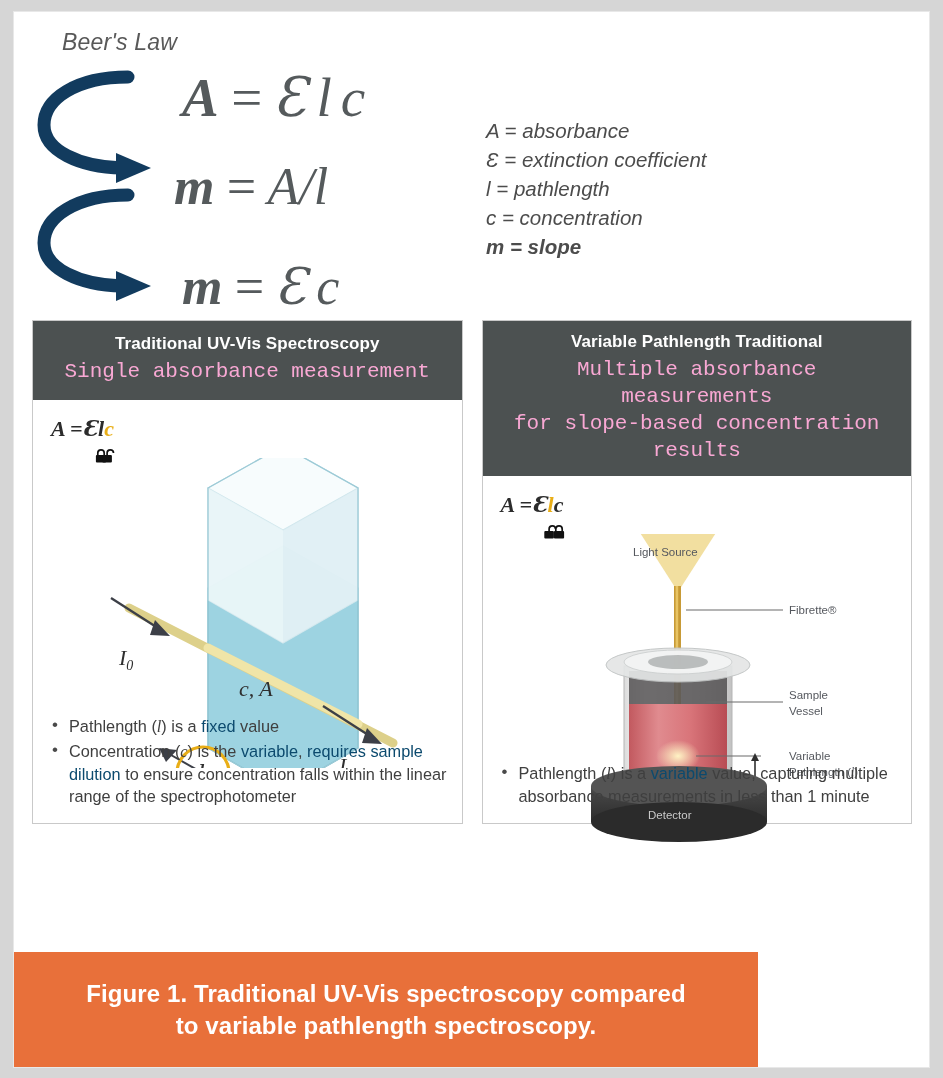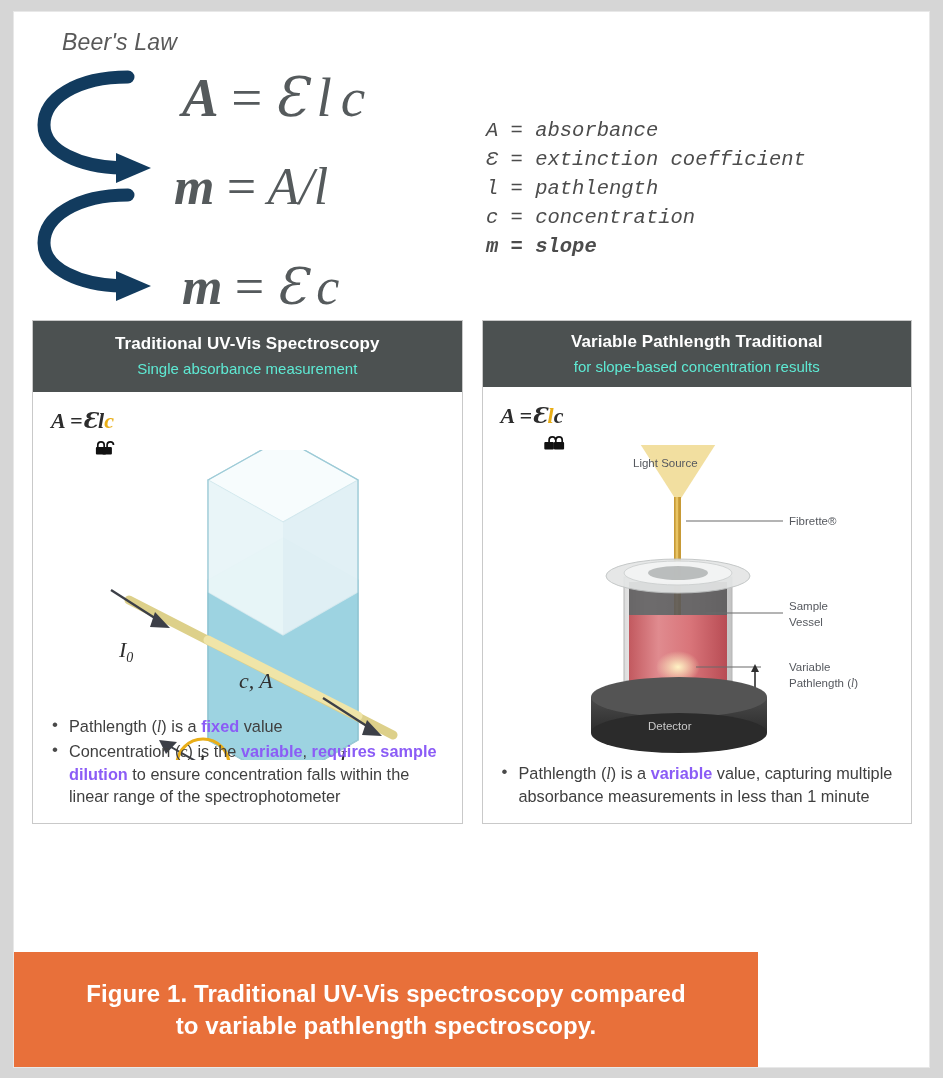--- a/index.html
+++ b/index.html
@@ -66,21 +66,21 @@
     left: 22px;
     top: 55px;
     width: 130px;
     height: 240px;
   }
 
   .legend {
     position: absolute;
     left: 472px;
     top: 104px;
-    font-family: Liberation Mono, monospace;
+    font-family: Liberation Sans, sans-serif;
     font-style: italic;
     font-size: 20.5px;
     color: #4c4c4c;
     line-height: 1.42;
   }
   .legend div { white-space: nowrap; }
   .legend .bold { font-weight: bold; }
 
   
   .panels {
@@ -108,23 +108,24 @@
     box-sizing: border-box;
   }
   .panel-head.tall { padding: 11px 14px 11px; }
   .panel-head .h-title {
     font-size: 17px;
     font-weight: bold;
     letter-spacing: .1px;
     margin-bottom: 5px;
   }
   .panel-head .h-sub {
-    font-size: 15px;
+    font-size: 21px;
     line-height: 1.28;
-    color: #5eead4;
+    color: #f9a8d4;
+    font-family: Liberation Mono, monospace;
   }
   .panel-body {
     position: relative;
     flex: 1;
     padding: 0;
   }
 
   
   .lockeq {
     position: absolute;
@@ -170,21 +171,21 @@
     margin-bottom: 2px;
   }
   .bullets li::before {
     content: "•";
     position: absolute;
     left: -17px;
     top: -1px;
     color: #4a4a4a;
     font-size: 17px;
   }
-  .bullets b { font-weight: bold; color: #8b5cf6; }
+  .bullets b { font-weight: normal; color: #0c4a6e; }
   .bullets i {
     font-family: "Liberation Serif", serif;
     font-style: italic;
   }
 
   
   .figure-area {
     position: absolute;
     left: 0;
     top: 58px;
@@ -323,20 +324,21 @@
             <li><span>Concentration (</span><i>c</i><span>) is the </span><b>variable</b><span>, </span><b>requires sample dilution</b><span> to ensure concentration falls within the linear range of the spectrophotometer</span></li>
           </ul>
         </div>
 
       </div>
     </div>
 
     <div class="panel">
       <div class="panel-head tall">
         <div class="h-title">Variable Pathlength Traditional</div>
+        <div class="h-sub">Multiple absorbance measurements</div>
         <div class="h-sub">for slope-based concentration results</div>
       </div>
 
       <div class="panel-body">
 
         <div class="lockeq">
           <b>A =</b><span class="sp"></span><b class="epsilon">Ɛ</b><span class="sp"></span><span class="var-wrap"><b class="gold">l</b><span class="lockicon">
               <svg width="15" height="14" viewBox="0 0 15 14">
                 <path d="M5.6 6 V4.1 a3.2 3.2 0 0 1 6.4 0" fill="none" stroke="#111" stroke-width="1.7"></path>
                 <rect x="0.8" y="6" width="9.6" height="7.4" rx="1" fill="#111"></rect>

